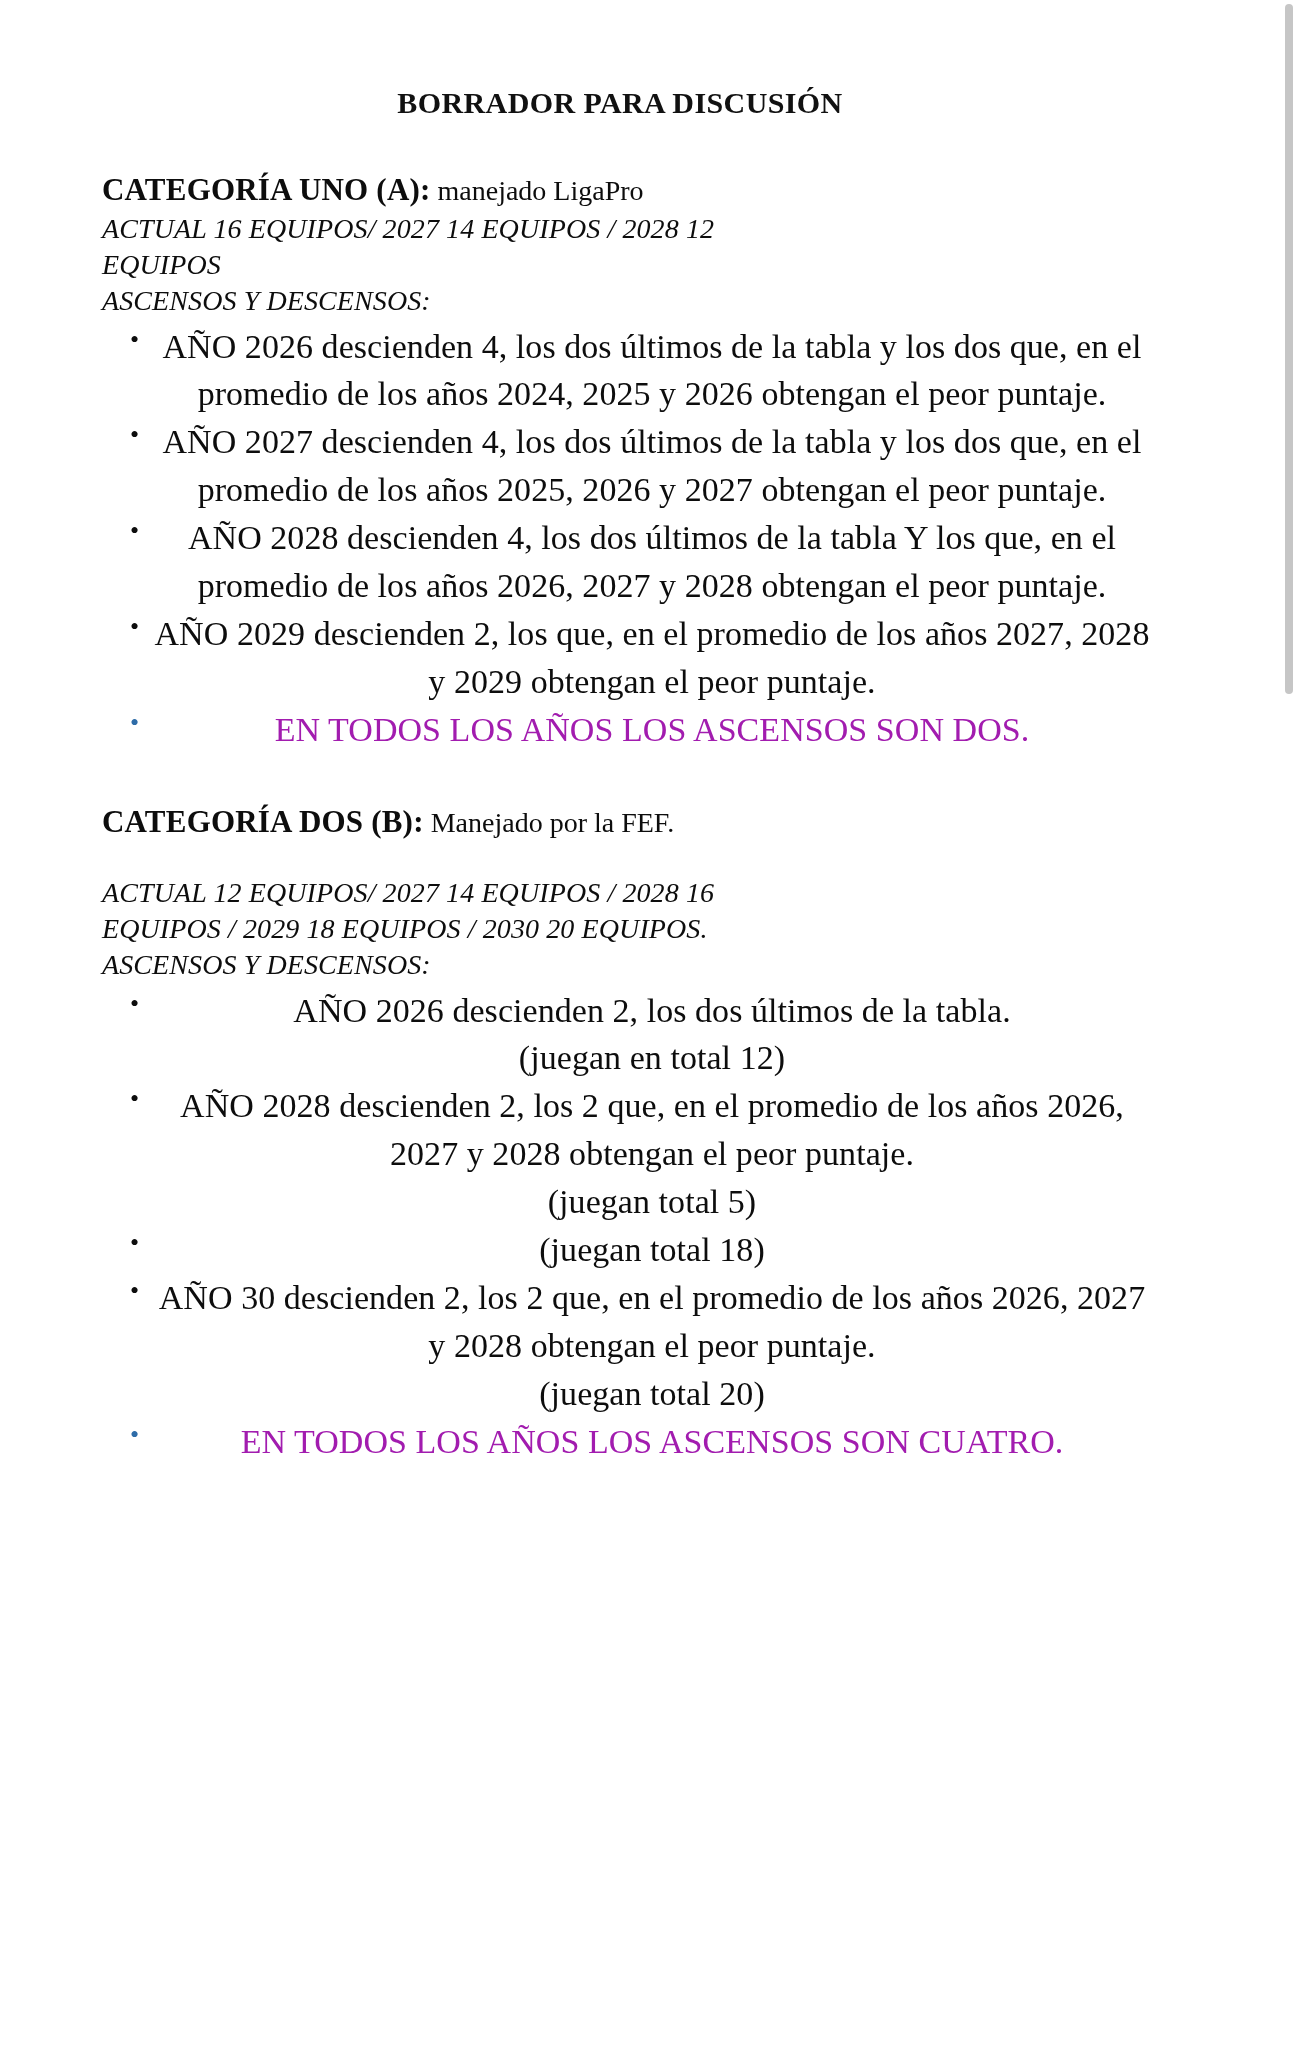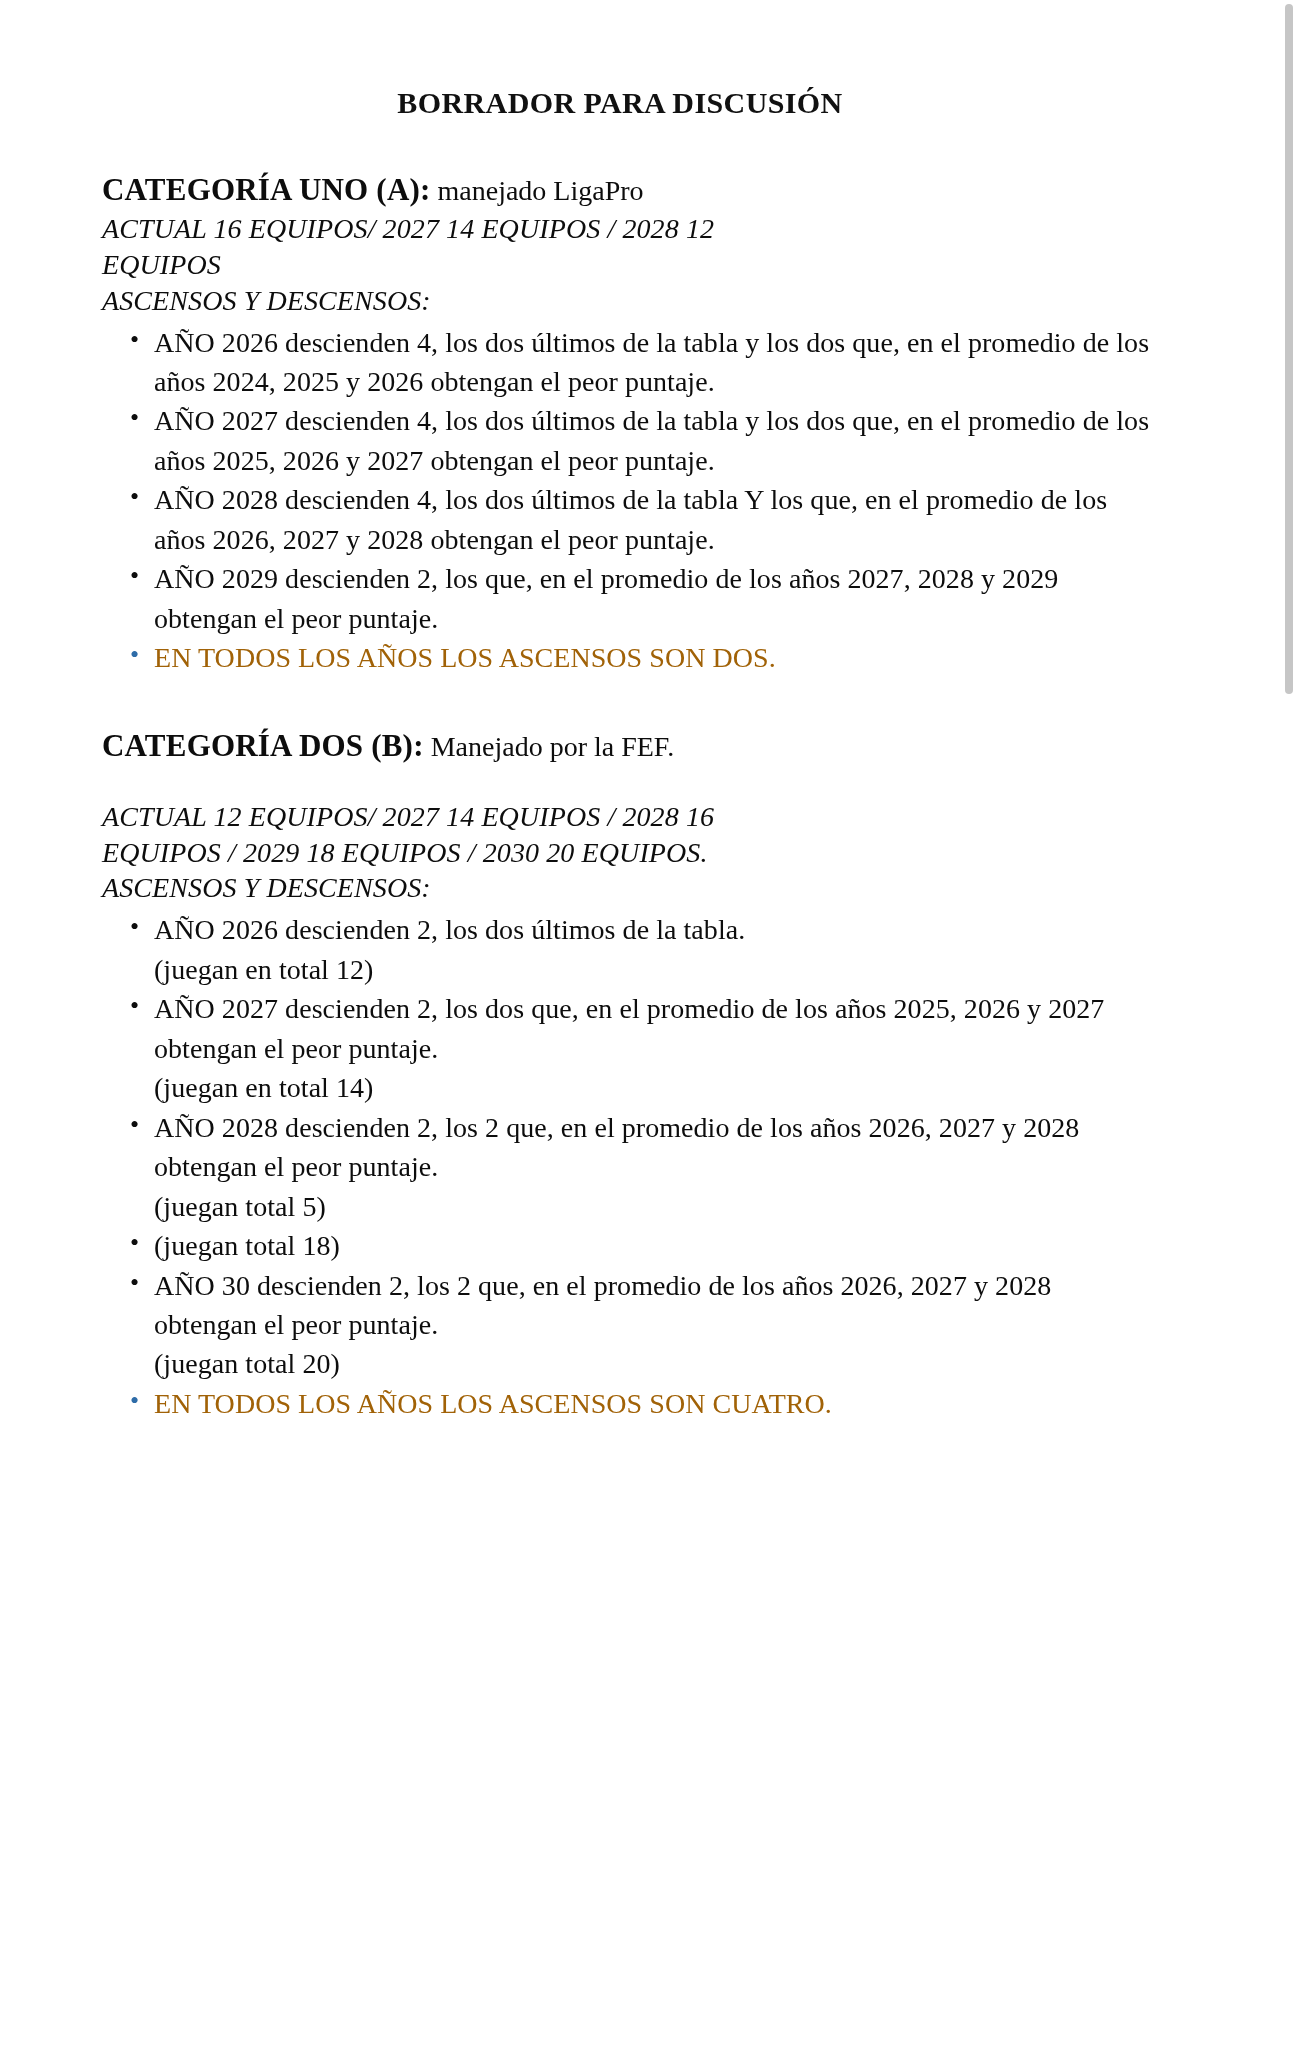--- a/index.html
+++ b/index.html
@@ -83,35 +83,36 @@
 
   
   ul.bullets {
     list-style: none;
     margin: 4px 0 0 0;
     padding: 0;
   }
   ul.bullets > li {
     position: relative;
     padding-left: 52px;
-    font-size: 28px;
+    font-size: 34px;
     line-height: 1.41;
     margin-bottom: 0;
     letter-spacing: 0.05px;
+    text-align: center;
   }
   ul.bullets > li::before {
     content: "\2022";
     position: absolute;
     left: 28px;
     top: -1px;
     font-size: 26px;
     line-height: 1.41;
   }
   ul.bullets > li.blue {
-    color: #a16207;
+    color: #a21caf;
   }
   ul.bullets > li.blue::before {
     color: #2e6ca8;
   }
   .sub-note {
     display: block;
   }
 
   
   .scrollbar-track {
@@ -158,21 +159,20 @@
       </div>
       <div class="section">
         <p class="section-heading"><span class="strong">CATEGORÍA DOS (B):</span><span class="light"> Manejado por la FEF.</span></p>
         <p class="intro-block spaced">
           <span class="intro-line">ACTUAL 12 EQUIPOS/ 2027 14 EQUIPOS / 2028 16</span>
           <span class="intro-line">EQUIPOS / 2029 18 EQUIPOS / 2030 20 EQUIPOS.</span>
           <span class="intro-line">ASCENSOS Y DESCENSOS:</span>
         </p>
         <ul class="bullets">
           <li><span>AÑO 2026 descienden 2, los dos últimos de la tabla.</span><span class="sub-note">(juegan en total 12)</span></li>
-          <li><span>AÑO 2027 descienden 2, los dos que, en el promedio de los años 2025, 2026 y 2027 obtengan el peor puntaje.</span><span class="sub-note">(juegan en total 14)</span></li>
           <li><span>AÑO 2028 descienden 2, los 2 que, en el promedio de los años 2026, 2027 y 2028 obtengan el peor puntaje.</span><span class="sub-note">(juegan total 5)</span></li>
           <li><span class="sub-note">(juegan total 18)</span></li>
           <li><span>AÑO 30 descienden 2, los 2 que, en el promedio de los años 2026, 2027 y 2028 obtengan el peor puntaje.</span><span class="sub-note">(juegan total 20)</span></li>
           <li class="blue"><span>EN TODOS LOS AÑOS LOS ASCENSOS SON CUATRO.</span></li>
         </ul>
       </div>
     </div>
 
   <div class="scrollbar-track">
     <div class="scrollbar-thumb"></div>

